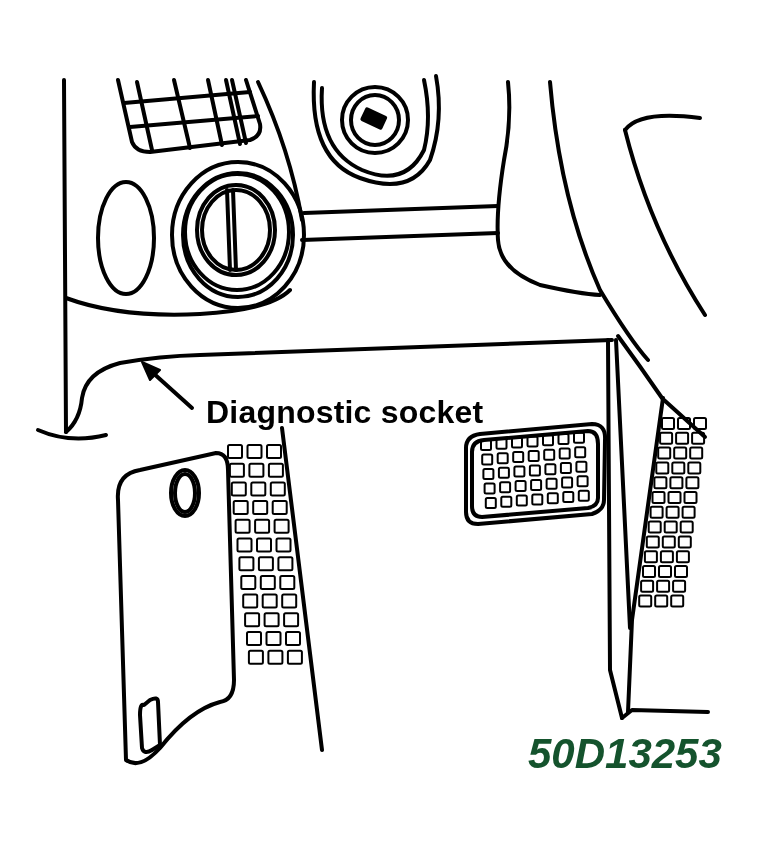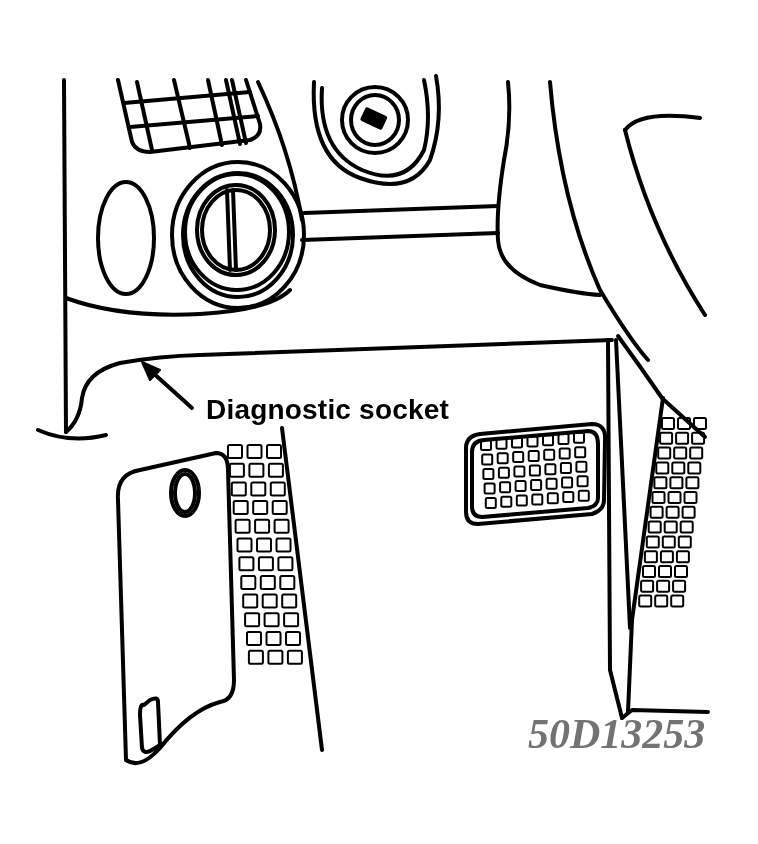--- a/index.html
+++ b/index.html
@@ -1,26 +1,26 @@
 <!DOCTYPE html>
 <html><head>
 <meta charset="utf-8">
 <style>
   html, body { margin:0; padding:0; background:#ffffff; }
   body { width:758px; height:844px; position:relative; overflow:hidden; }
   #art { position:absolute; left:0; top:0; }
   .callout {
     position:absolute; left:206px; top:394px;
     font-family:"Liberation Sans", sans-serif; font-weight:bold;
-    font-size:28px; color:#000; letter-spacing:0.2px; white-space:nowrap;
+    font-size:32px; color:#000; letter-spacing:0.2px; white-space:nowrap;
   }
   .figid {
-    position:absolute; left:528px; top:710px;
-    font-family:Liberation Serif, serif; font-weight:bold; font-style:italic;
-    font-size:42px; color:#737373; white-space:nowrap;
+    position:absolute; left:528px; top:730px;
+    font-family:Liberation Sans, sans-serif; font-weight:bold; font-style:italic;
+    font-size:42px; color:#14532d; white-space:nowrap;
   }
 </style>
 </head>
 <body>
 
 <svg id="art" width="758" height="844" viewBox="0 0 758 844" fill="none" stroke="#000" stroke-width="4" stroke-linecap="round" stroke-linejoin="round">
 
   <g>
     <path d="M64 80 L66 432"></path>
     <path d="M66 298 Q120 318 200 314 Q270 310 290 290"></path>

